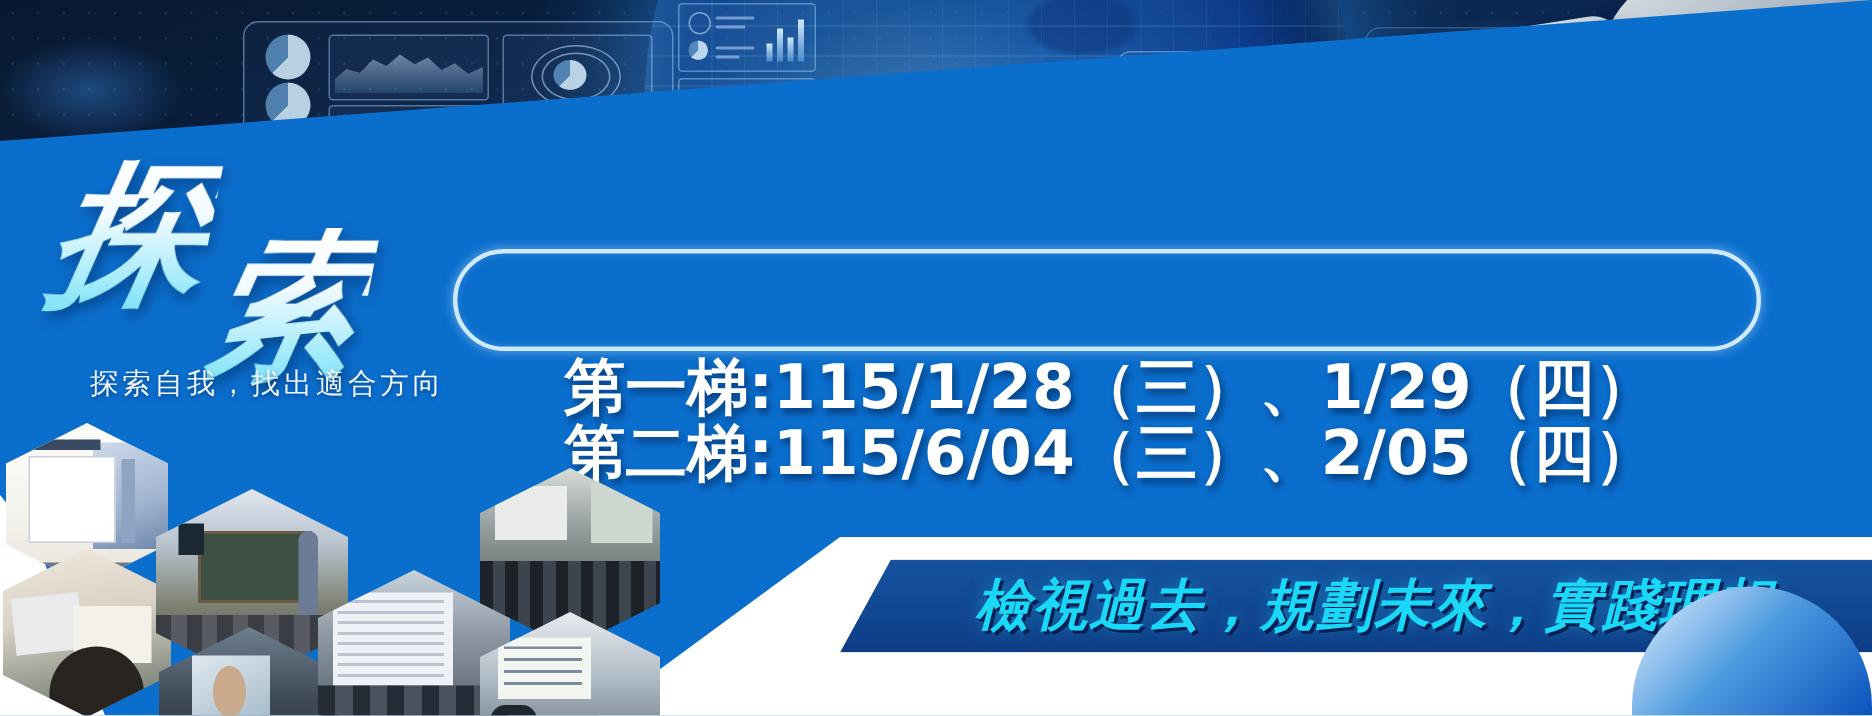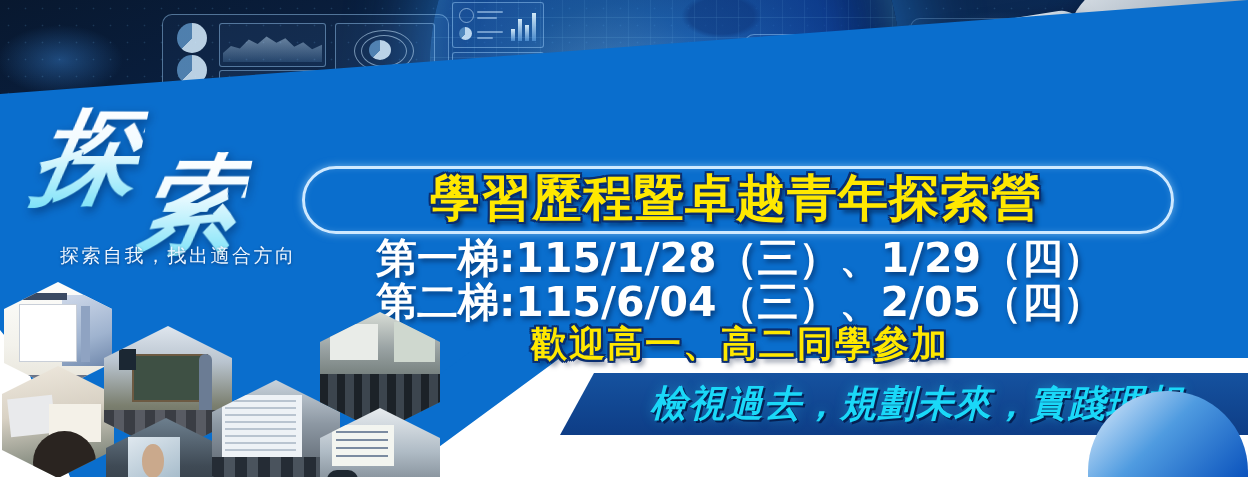--- a/index.html
+++ b/index.html
@@ -403,25 +403,23 @@
 
   <div class="blue-panel"></div>
   <div class="blue-panel2"></div>
 
   <div class="logo" id="logo-a">探</div>
   <div class="logo" id="logo-b">索</div>
 
   <div class="tagline" id="tag1">探索自我，找出適合方向</div>
 
   <div class="pill"></div>
-  <div class="pill-text">學習歷程暨卓越青年探索營</div>
 
   <div class="dateline" id="date1">第一梯:115/1/28（三）、1/29（四）</div>
   <div class="dateline" id="date2">第二梯:115/6/04（三）、2/05（四）</div>
-  <div class="welcome">歡迎高一、高二同學參加</div>
 
   <div class="slogan-band"></div>
   <div class="slogan-text">檢視過去，規劃未來，實踐理想</div>
 
   <div class="corner-arc"></div>
 
   <div class="collage">
     <div class="hex v p1" style="left:4px;top:4px;width:108px;height:108px;">
       <div class="sky"></div>
         <div class="tower"></div>

